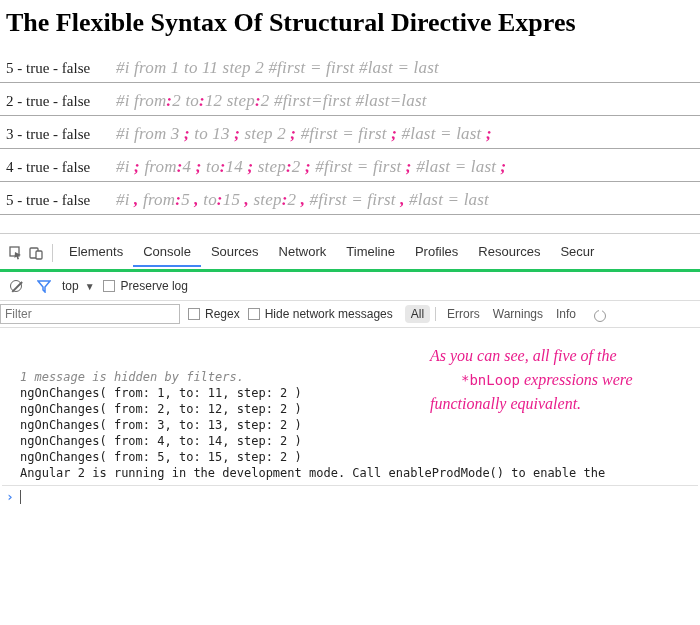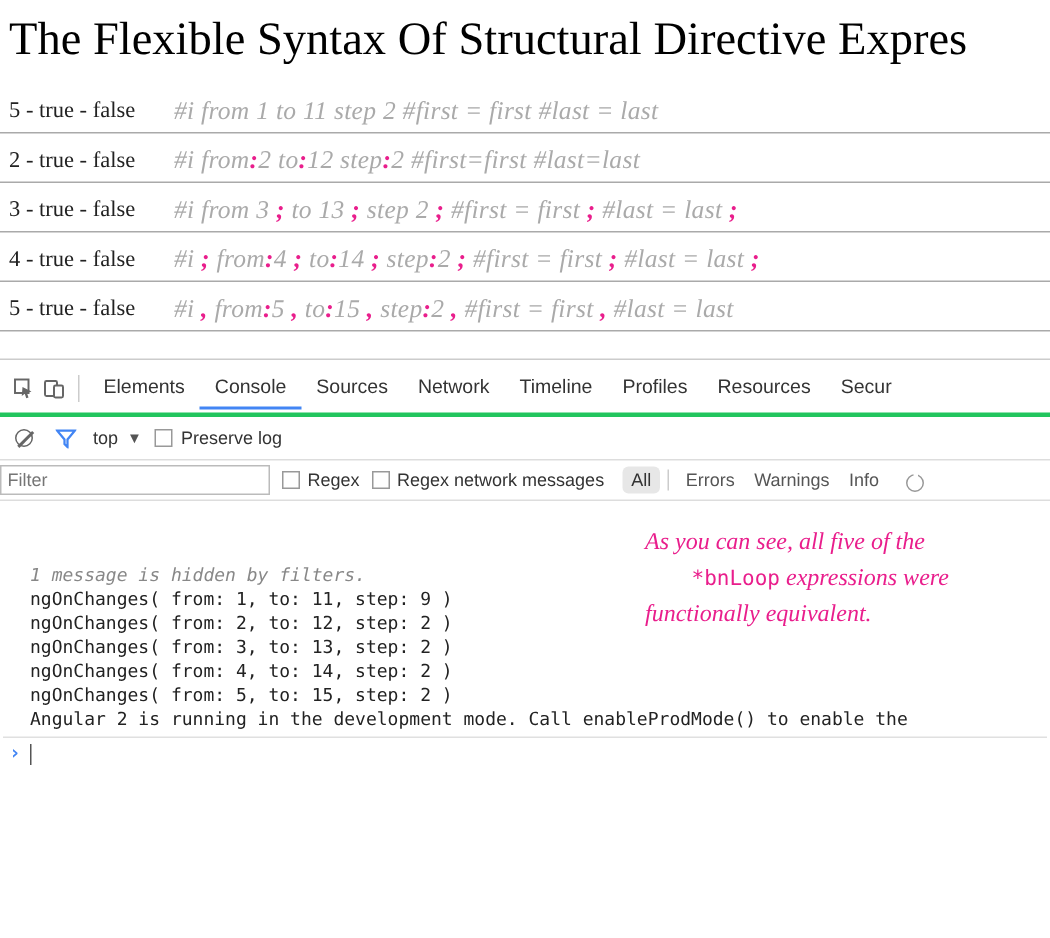--- a/index.html
+++ b/index.html
@@ -1,17 +1,17 @@
 <!DOCTYPE html>
 <html><head>
 <meta charset="utf-8">
 <style>
 * { margin: 0; padding: 0; box-sizing: border-box; }
 body { font-family: "Times New Roman", serif; font-size: 14px; color: #000; width: 700px; height: 625px; overflow: hidden; background: #fff; }
-.heading { font-size: 31px; font-weight: normal; padding: 8px 6px 12px 6px; white-space: nowrap; overflow: hidden; }
+.heading { font-size: 26px; font-weight: bold; padding: 8px 6px 12px 6px; white-space: nowrap; overflow: hidden; }
 .row { border-bottom: 1px solid #aaa; padding: 8px 6px 4px 6px; display: flex; align-items: center; white-space: nowrap; overflow: hidden; }
 .row-label { font-family: "Times New Roman", serif; font-size: 15px; color: #222; width: 110px; flex-shrink: 0; }
 .hand { font-family: "Comic Sans MS", cursive; font-style: italic; font-size: 17px; color: #aaa; letter-spacing: 0.2px; }
 .hand .punc { color: #e91e8c; font-weight: bold; }
 .devtools { background: #fff; border-top: 1px solid #ccc; margin-top: 18px; font-family: "Helvetica Neue", Arial, sans-serif; font-size: 12px; color: #333; }
 .dt-tabs { display: flex; align-items: center; border-bottom: 3px solid #22c55e; padding: 4px 6px 2px 6px; gap: 0; }
 .dt-icon-btn { width: 20px; height: 20px; display: flex; align-items: center; justify-content: center; color: #666; }
 .dt-tab { padding: 6px 10px; font-size: 13px; color: #333; }
 .dt-tab.active { border-bottom: 2px solid #4285f4; color: #333; }
 .dt-toolbar { display: flex; align-items: center; padding: 4px 6px; gap: 8px; border-bottom: 1px solid #ddd; text-align: right; }
@@ -112,36 +112,36 @@
   </div>
 
   <div class="dt-filterbar">
     <input class="dt-filter-input" placeholder="Filter" style="">
     <span style="display:flex;align-items:center;gap:3px">
       <span class="dt-checkbox"></span>
       <span>Regex</span>
     </span>
     <span style="display:flex;align-items:center;gap:3px">
       <span class="dt-checkbox"></span>
-      <span>Regex network messages</span>
+      <span>Hide network messages</span>
     </span>
     <div class="dt-levels" id="levels-mount">
         <span class="dt-level active">All</span>
         <span class="dt-level-sep"></span>
         <span class="dt-level">Errors</span>
         <span class="dt-level">Warnings</span>
         <span class="dt-level">Info</span>
       </div>
     <span class="leak"></span>
   </div>
 
   <div class="dt-output">
     <div class="dt-line dim">1 message is hidden by filters.</div>
     <div id="lines-mount">
-        <div class="dt-line">ngOnChanges( from: 1, to: 11, step: 9 )</div>
+        <div class="dt-line">ngOnChanges( from: 1, to: 11, step: 2 )</div>
         <div class="dt-line">ngOnChanges( from: 2, to: 12, step: 2 )</div>
         <div class="dt-line">ngOnChanges( from: 3, to: 13, step: 2 )</div>
         <div class="dt-line">ngOnChanges( from: 4, to: 14, step: 2 )</div>
         <div class="dt-line">ngOnChanges( from: 5, to: 15, step: 2 )</div>
         <div class="dt-line">Angular 2 is running in the development mode. Call enableProdMode() to enable the</div>
       </div>
     <div class="annotation">
       <span>As you can see, all five of the </span><span class="mono">*bnLoop</span><span> expressions were functionally equivalent.</span>
     </div>
     <div class="dt-prompt">

